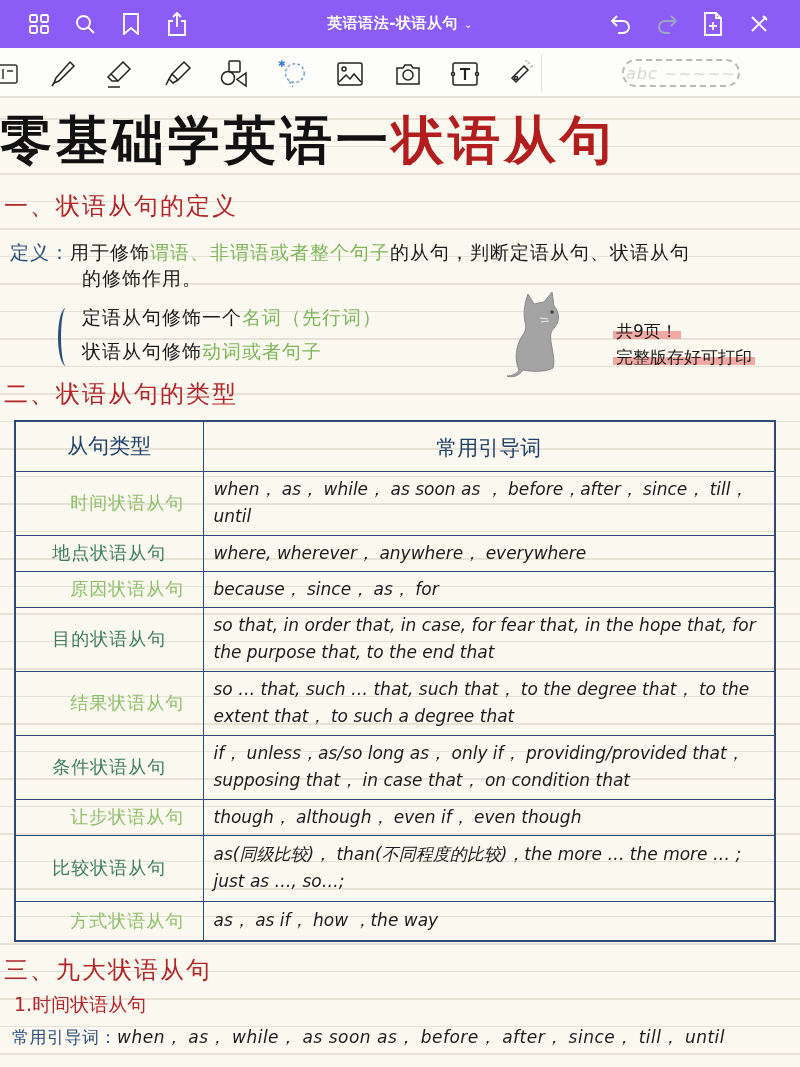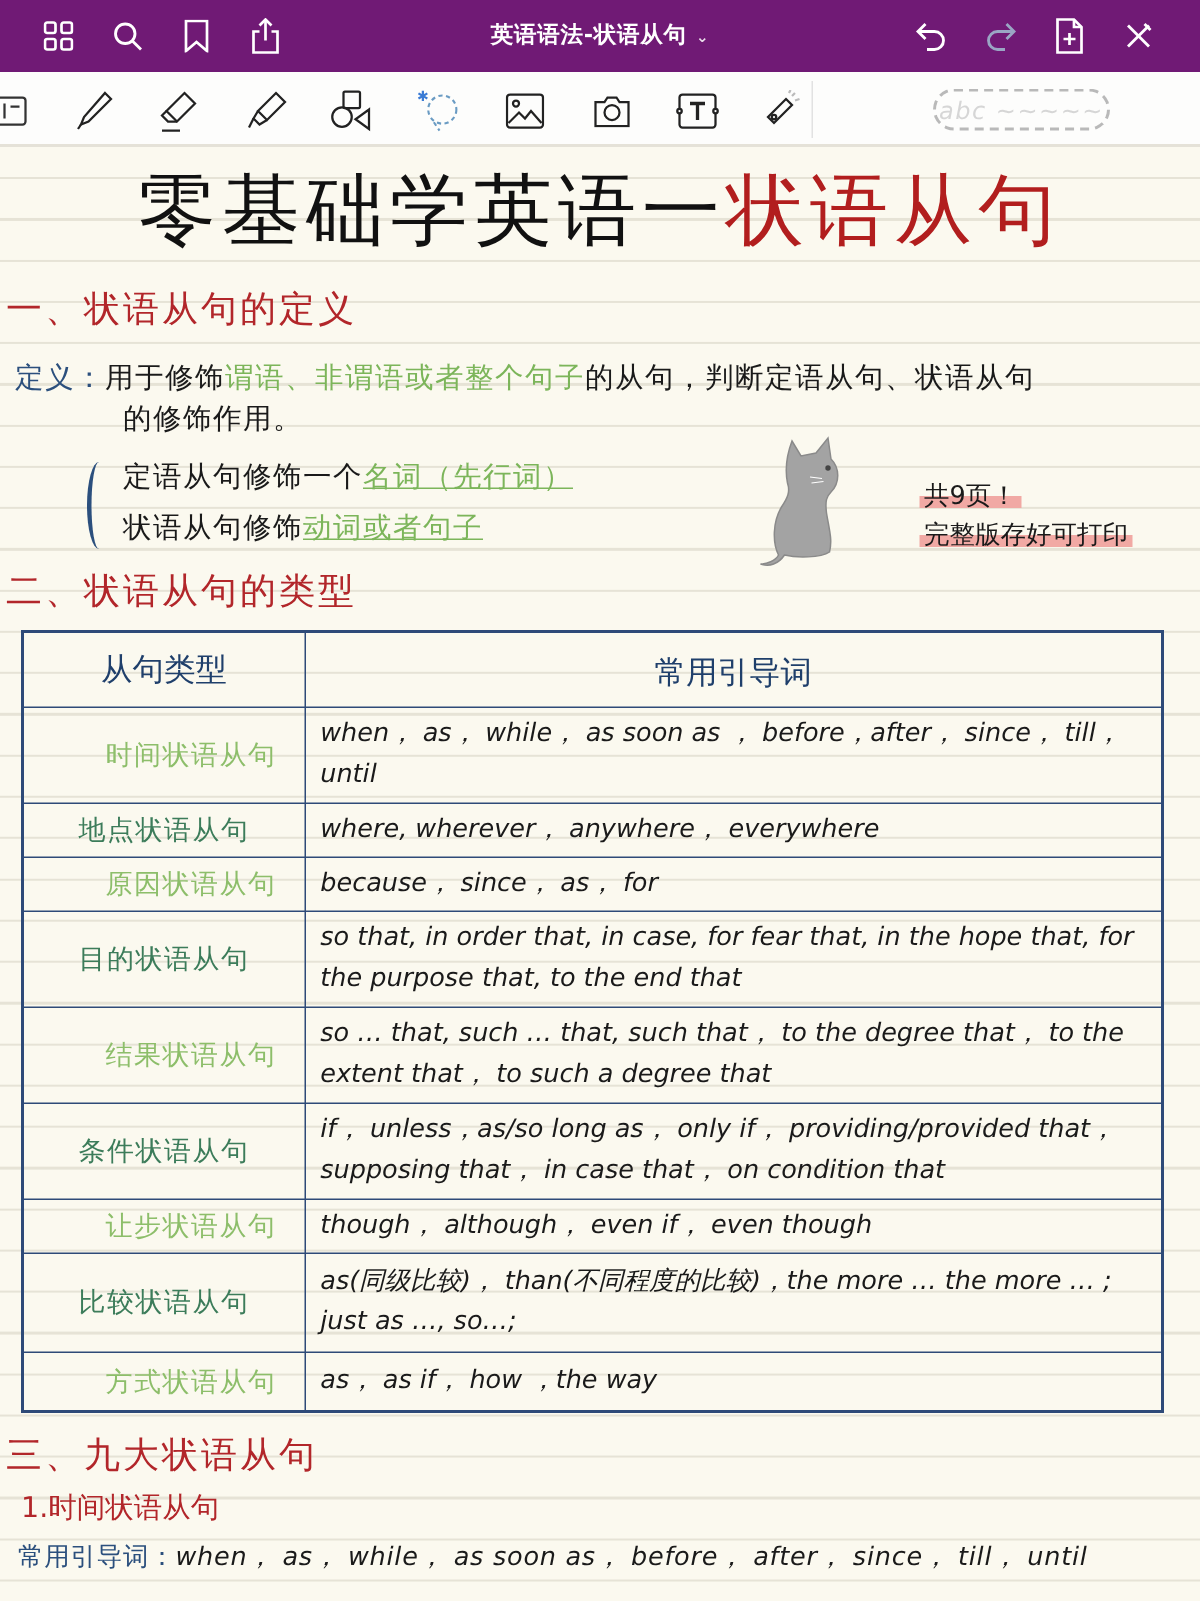--- a/index.html
+++ b/index.html
@@ -1,52 +1,52 @@
 <!DOCTYPE html>
 <html><head>
 <meta charset="utf-8">
 <style>
   * { box-sizing: border-box; margin: 0; padding: 0; }
   html, body { width: 800px; height: 1067px; overflow: hidden; background: #fbf9ef; }
   body { font-family: "DejaVu Sans", "Liberation Sans", sans-serif; position: relative; }
 
   
-  .topbar { position: absolute; left: 0; top: 0; width: 800px; height: 48px; background: #701a75; color: #fff; }
+  .topbar { position: absolute; left: 0; top: 0; width: 800px; height: 48px; background: #8b5cf6; color: #fff; }
   .topbar .icon { position: absolute; top: 12px; width: 24px; height: 24px; display: flex; align-items: center; justify-content: center; cursor: pointer; }
   .topbar .title { position: absolute; left: 0; right: 0; top: 14px; text-align: center; font-size: 15px; font-weight: bold; color: #fff; letter-spacing: 0.5px; }
   .topbar .title .chev { font-size: 10px; margin-left: 6px; opacity: 0.85; }
 
   
   .toolbar { position: absolute; left: 0; top: 48px; width: 800px; height: 50px; background: #fdfdfc; border-bottom: 2px solid #e5e2d8; }
   .toolbar .tool { position: absolute; top: 11px; width: 30px; height: 30px; display: flex; align-items: center; justify-content: center; cursor: pointer; }
   .toolbar .sep { position: absolute; left: 541px; top: 6px; width: 1px; height: 38px; background: #e2e2e2; }
   .abc-pill { position: absolute; left: 622px; top: 11px; width: 118px; height: 28px; border: 2px dashed #b9b9b9; border-radius: 16px; color: #d6d6d6; font-size: 16px; font-style: italic; display: flex; align-items: center; justify-content: center; letter-spacing: 1px; }
 
   
   .page { position: absolute; left: 0; top: 98px; width: 800px; height: 969px;
     background-color: #fbf9ef;
     background-image: repeating-linear-gradient(to bottom, transparent 0px, transparent 26px, #e6e3d6 26px, #e6e3d6 27.5px);
     background-position: 0 -6px;
   }
   .hand { font-family: "DejaVu Sans", sans-serif; }
 
-  .main-title { position: absolute; left: 0; right: 0; top: 8px; text-align: center; font-size: 52px; font-weight: normal; letter-spacing: 4px; color: #111; }
+  .main-title { position: absolute; left: 0; right: 0; top: 8px; text-align: left; font-size: 52px; font-weight: bold; letter-spacing: 4px; color: #111; }
   .main-title .red { color: #b21e1e; }
 
   .sec-head { position: absolute; left: 4px; font-size: 24px; color: #b2262a; letter-spacing: 2px; }
   .sub-head { position: absolute; left: 14px; font-size: 19px; color: #b2262a; }
 
   .def-line { position: absolute; left: 10px; top: 140px; font-size: 19px; color: #1a1a1a; line-height: 28px; letter-spacing: 1px; }
   .def-line .lbl { color: #2b4f7d; }
   .def-line .green { color: #7cb55a; }
   .def-line2 { position: absolute; left: 82px; top: 168px; font-size: 19px; color: #1a1a1a; letter-spacing: 1px; }
 
   .brace { position: absolute; left: 58px; top: 210px; width: 16px; height: 58px; border-left: 3px solid #2b4f7d; border-radius: 50% 0 0 50%; }
   .cmp-line { position: absolute; left: 82px; font-size: 19px; color: #1a1a1a; letter-spacing: 1px; }
-  .cmp-line .green { color: #7cb55a; text-decoration: underline; }
+  .cmp-line .green { color: #7cb55a; }
 
   
   .cat { position: absolute; left: 500px; top: 190px; width: 80px; height: 90px; }
   .note { position: absolute; left: 585px; top: 220px; font-size: 17px; color: #1a1a1a; line-height: 26px; margin-left: 28px; }
   .note span { background: linear-gradient(to bottom, transparent 50%, #f1a9a4 50%, #f1a9a4 90%, transparent 90%); padding: 0 3px; }
 
   
   .tbl { position: absolute; left: 14px; top: 322px; width: 762px; border-collapse: collapse; border: 2px solid #2e4a78; }
   .tbl td, .tbl th { border: 1.5px solid #2e4a78; vertical-align: middle; }
   .tbl th { height: 50px; font-weight: normal; color: #1f3f6b; font-size: 21px; }

